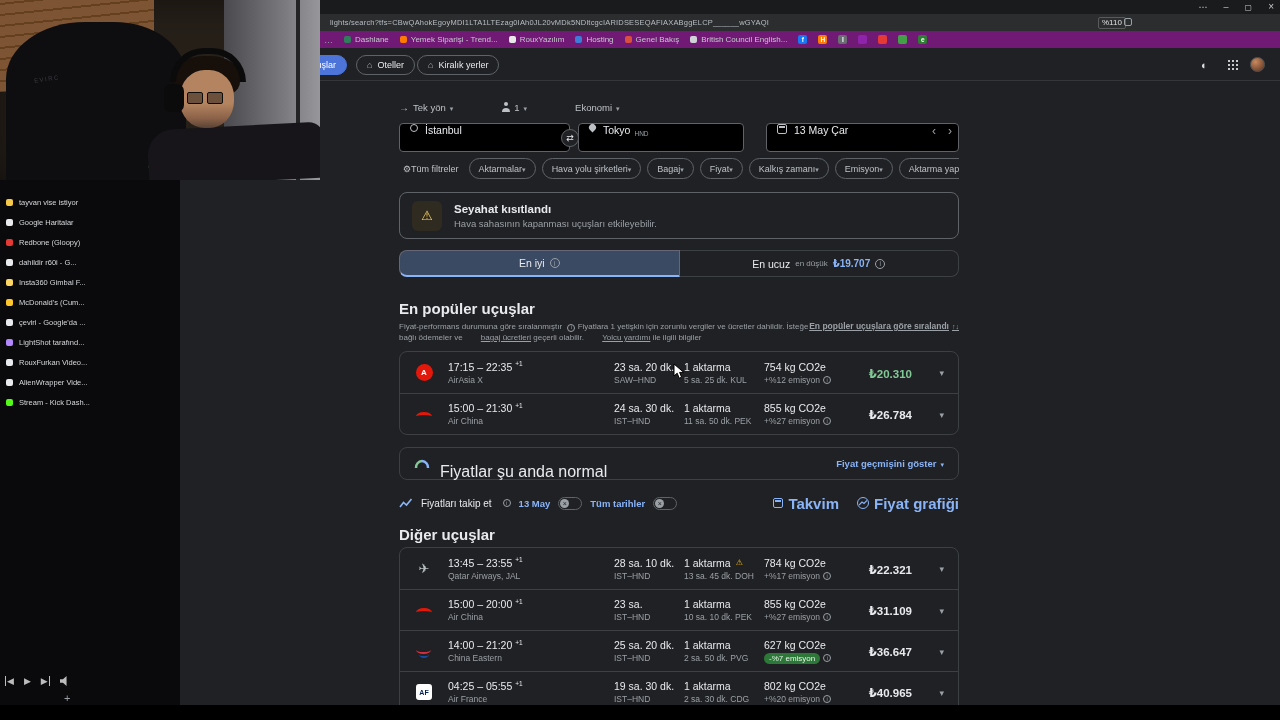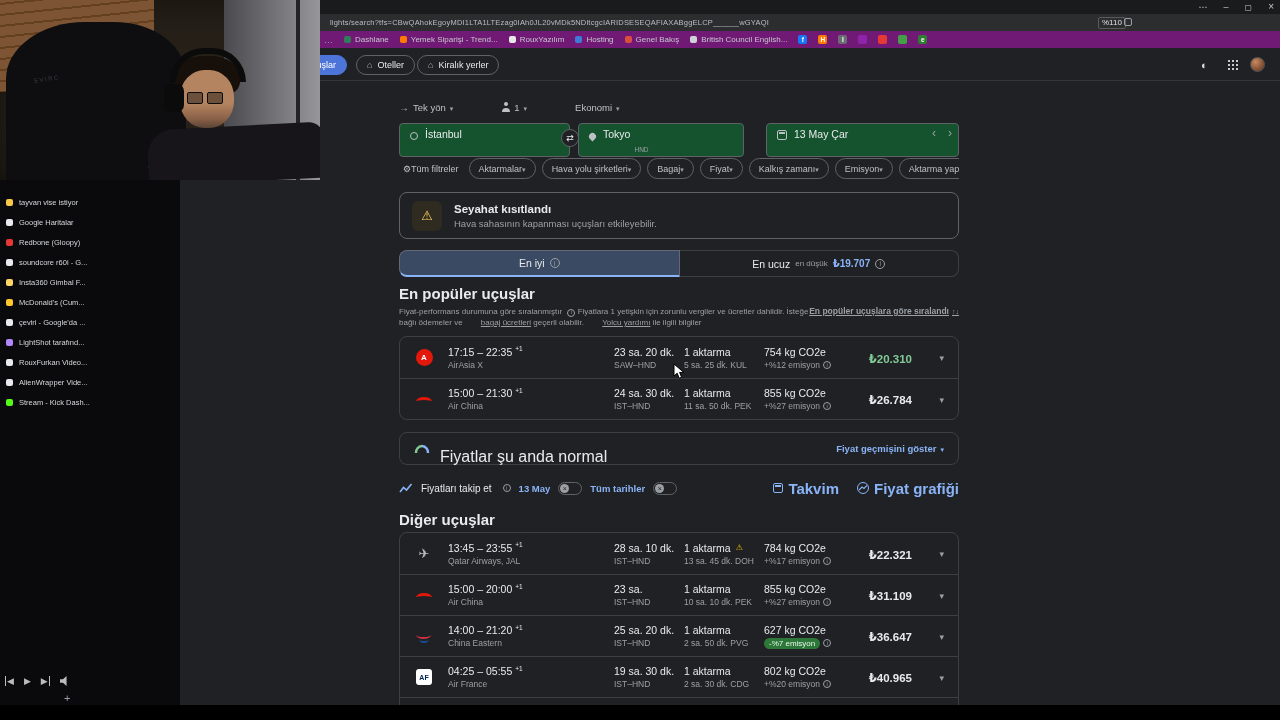--- a/index.html
+++ b/index.html
@@ -56,21 +56,21 @@
   .trip-row { display:flex; align-items:center; gap:18px; height:16px; margin-bottom:8px; color:#bdc1c6; font-size:9.5px; }
   .trip-item { display:flex; align-items:center; gap:4px; }
   .trip-gap { width:12px; }
   .caret::after { content:"▾"; font-size:7px; color:#9aa0a6; }
   .arrow-ic::after { content:"→"; font-size:10px; }
   .person-ic { position:relative; width:9px; height:10px; }
   .person-ic::before { content:""; position:absolute; left:2.5px; top:0; width:4px; height:4px; border-radius:50%; background:#bdc1c6; }
   .person-ic::after { content:""; position:absolute; left:0.5px; bottom:0; width:8px; height:4px; border-radius:4px 4px 0 0; background:#bdc1c6; }
 
   .inputs-row { position:relative; display:flex; height:29px; margin-bottom:6px; }
-  .field { border:1px solid #5f6368; border-radius:4px; display:flex; align-items:flex-end; gap:7px; padding:16px 10px; font-size:10.5px; color:#e8eaed; background:#14532d; }
+  .field { border:1px solid #5f6368; border-radius:4px; display:flex; align-items:flex-start; gap:7px; padding:0 10px; font-size:10.5px; color:#e8eaed; background:#000000; }
   .field-origin { width:171px; }
   .field-dest { width:166px; margin-left:8px; }
   .field-date { width:193px; margin-left:22px; padding-right:6px; }
   .swap-btn { position:absolute; left:162px; top:6px; width:18px; height:18px; border-radius:50%; background:#202124; border:1px solid #5f6368; color:#e8eaed; font-size:9px; display:flex; align-items:center; justify-content:center; z-index:3; }
   .swap-btn::after{ content:"⇄"; }
   .circ-ic { width:8px; height:8px; border:1.5px solid #bdc1c6; border-radius:50%; flex:0 0 auto; }
   .pin-ic { width:7px; height:7px; background:#bdc1c6; border-radius:50% 50% 50% 0; transform:rotate(-45deg); flex:0 0 auto; }
   .cal-ic { position:relative; width:10px; height:10px; border:1px solid #bdc1c6; border-radius:2px; flex:0 0 auto; }
   .cal-ic::before { content:""; position:absolute; left:1px; right:1px; top:1px; height:2px; background:#bdc1c6; }
   .dest-code { font-size:6.5px; color:#9aa0a6; align-self:flex-start; margin-top:6px; margin-left:-3px; }
@@ -81,21 +81,21 @@
   .chip.noborder { border:none; padding:0 4px; }
   .tune-ic::after { content:"⚙"; font-size:9px; color:#bdc1c6; }
 
   .warning-card { height:47px; border:1px solid #5f6368; border-radius:8px; display:flex; align-items:center; gap:12px; padding:0 12px; margin-bottom:11px; }
   .warning-iconbox { width:30px; height:30px; border-radius:6px; background:#2f2b20; display:flex; align-items:center; justify-content:center; flex:0 0 auto; }
   .warn-glyph { color:#fdd663; font-size:13px; }
   .warn-glyph::after{ content:"⚠"; }
   .warning-title { font-size:11.5px; font-weight:bold; color:#e8eaed; margin-bottom:3px; }
   .warning-sub { font-size:9.5px; color:#9aa0a6; }
 
-  .toggle-row { display:flex; height:27px; margin-bottom:9px; }
+  .toggle-row { display:flex; height:27px; margin-bottom:24px; }
   .seg { flex:1; display:flex; align-items:center; justify-content:center; gap:5px; font-size:10.5px; color:#e8eaed; }
   .seg-best { background:#3b4a63; border:1px solid #667; border-bottom:2px solid #8ab4f8; border-radius:8px 0 0 8px; }
   .seg-cheap { border:1px solid #3c4043; border-left:none; border-radius:0 8px 8px 0; }
   .cheap-note { font-size:8px; color:#9aa0a6; }
   .cheap-price { font-size:10px; font-weight:bold; color:#8ab4f8; }
   .info-icon { display:inline-flex; width:10px; height:10px; border:1px solid #9aa0a6; border-radius:50%; color:#9aa0a6; font-size:6.5px; align-items:center; justify-content:center; flex:0 0 auto; }
   .info-icon::after{ content:"i"; }
   .info-icon.tiny { width:8px; height:8px; font-size:5.5px; margin-left:3px; }
 
   .sec-head { font-size:15px; font-weight:bold; color:#e8eaed; line-height:15px; margin-bottom:5px; }
@@ -642,21 +642,21 @@
     <div class="side-item">
         <span class="si-dot sd1"></span>
         <span>Google Haritalar</span>
       </div>
     <div class="side-item">
         <span class="si-dot sd2"></span>
         <span>Redbone (Gloopy)</span>
       </div>
     <div class="side-item">
         <span class="si-dot sd3"></span>
-        <span>soundcore r60i - G...</span>
+        <span>dahildir r60i - G...</span>
       </div>
     <div class="side-item">
         <span class="si-dot sd4"></span>
         <span>Insta360 Gimbal F...</span>
       </div>
     <div class="side-item">
         <span class="si-dot sd5"></span>
         <span>McDonald's (Cum...</span>
       </div>
     <div class="side-item">

